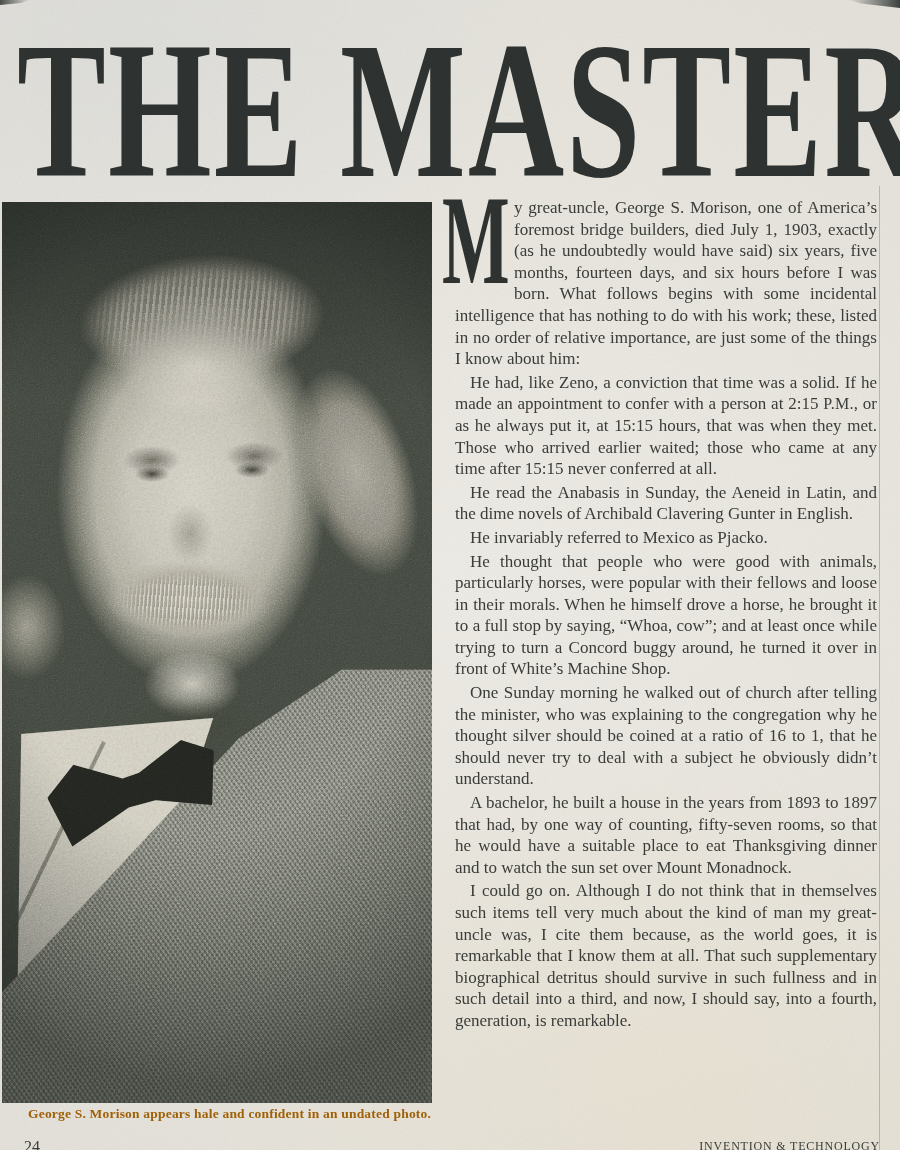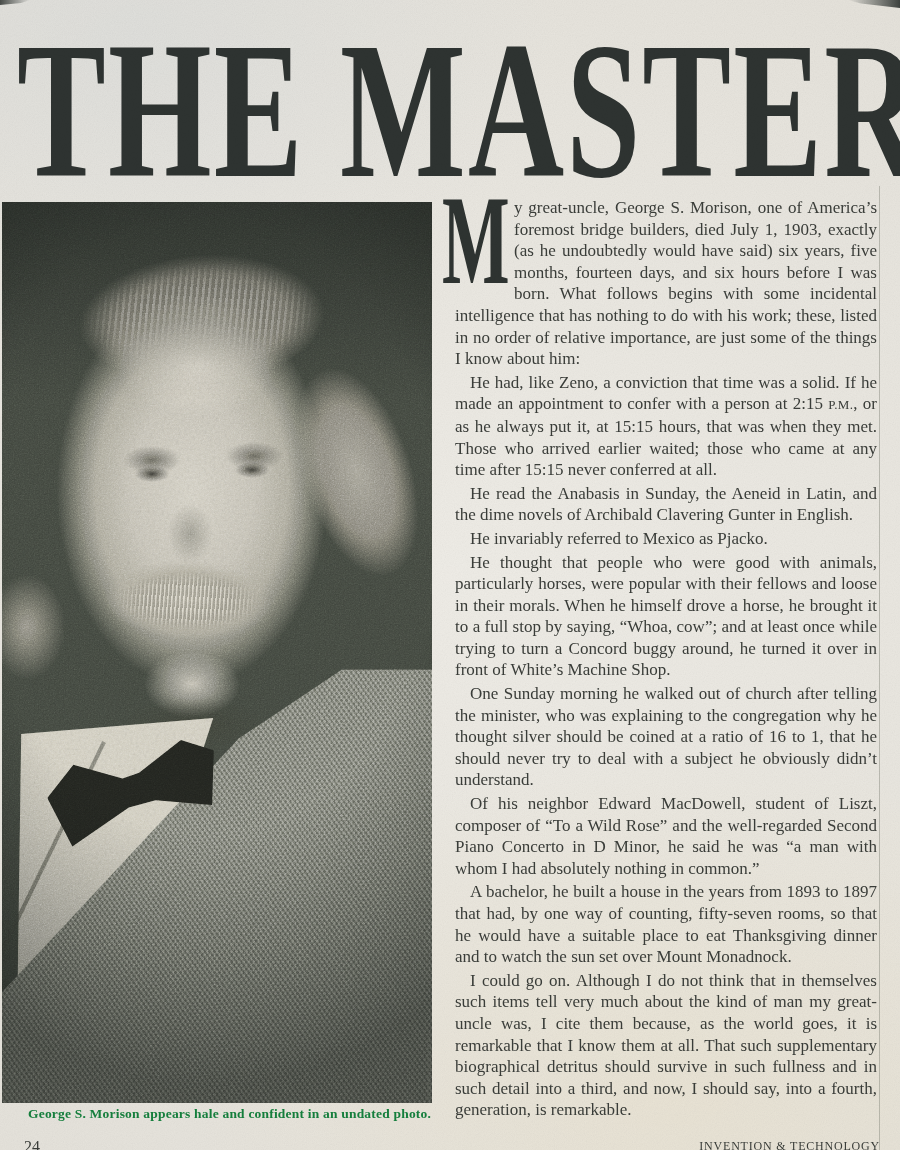--- a/index.html
+++ b/index.html
@@ -98,36 +98,36 @@
   .ph-grain{left:0;top:0;mix-blend-mode:overlay;opacity:.6;}
   .ph-grain2{left:0;top:0;mix-blend-mode:multiply;opacity:.22;}
 
   .photo-credit{
     position:absolute;left:426px;top:1028px;height:72px;
     writing-mode:vertical-rl;transform:rotate(180deg);
     font-family:"Liberation Sans", sans-serif;
     font-size:5.5px;letter-spacing:1px;color:#5d6058;white-space:nowrap;}
 
   .caption{position:absolute;left:28px;top:1106px;width:420px;
-    font-weight:bold;font-size:13.5px;letter-spacing:.2px;color:#15803d;}
+    font-weight:bold;font-size:13.5px;letter-spacing:.2px;color:#a16207;}
 
   .page-num{position:absolute;left:24px;top:1138px;font-size:16px;color:#3a3d39;}
   .footer-mag{position:absolute;right:20px;top:1139px;font-size:12px;
     letter-spacing:.8px;color:#3a3d39;}
 
   
   .column{position:absolute;left:455px;top:197px;width:422px;
     text-align:justify;font-size:17px;line-height:21.6px;color:#3a3d39;}
   .column p{margin:0 0 2px 0;text-indent:15px;}
   .column p.first{text-indent:0;}
   .dropcap{float:left;width:64px;height:105px;margin:2px 8px 0 -13px;
     font-weight:bold;font-size:128px;line-height:.65;color:#2e3331;
     transform:scaleX(0.56);transform-origin:left top;}
   .it{}
-  .sc{font-size:13px;letter-spacing:.3px;}
+  .sc{font-size:16px;letter-spacing:.3px;}
 </style>
 </head>
 <body>
 
 <div class="page">
 
   <div class="paper-tone"></div>
 
   <div class="corner-tl"></div>
   <div class="corner-tr"></div>
@@ -180,21 +180,20 @@
 
   <div class="caption">George S. Morison appears hale and confident in an undated photo.</div>
 
   <div class="column">
       <p class="first"><span class="dropcap">M</span><span>y great-uncle, George S. Morison, one of America’s foremost bridge builders, died July 1, 1903, exactly (as he undoubtedly would have said) six years, five months, fourteen days, and six hours before I was born. What follows begins with some incidental intelligence that has nothing to do with his work; these, listed in no order of relative importance, are just some of the things I know about him:</span></p>
       <p><span>He had, like Zeno, a conviction that time was a solid. If he made an appointment to confer with a person at 2:15 </span><span class="sc">P.M.</span><span>, or as he always put it, at 15:15 hours, that was when they met. Those who arrived earlier waited; those who came at any time after 15:15 never conferred at all.</span></p>
       <p><span>He read the </span><span class="it">Anabasis</span><span> in Sunday, the </span><span class="it">Aeneid</span><span> in Latin, and the dime novels of Archibald Clavering Gunter in English.</span></p>
       <p><span>He invariably referred to Mexico as Pjacko.</span></p>
       <p><span>He thought that people who were good with animals, particularly horses, were popular with their fellows and loose in their morals. When he himself drove a horse, he brought it to a full stop by saying, “Whoa, cow”; and at least once while trying to turn a Concord buggy around, he turned it over in front of White’s Machine Shop.</span></p>
       <p><span>One Sunday morning he walked out of church after telling the minister, who was explaining to the congregation why he thought silver should be coined at a ratio of 16 to 1, that he should never try to deal with a subject he obviously didn’t understand.</span></p>
-      <p><span>Of his neighbor Edward MacDowell, student of Liszt, composer of “To a Wild Rose” and the well-regarded Second Piano Concerto in D Minor, he said he was “a man with whom I had absolutely nothing in common.”</span></p>
       <p><span>A bachelor, he built a house in the years from 1893 to 1897 that had, by one way of counting, fifty-seven rooms, so that he would have a suitable place to eat Thanksgiving dinner and to watch the sun set over Mount Monadnock.</span></p>
       <p><span>I could go on. Although I do not think that in themselves such items tell very much about the kind of man my great-uncle was, I cite them because, as the world goes, it is remarkable that I know them at all. That such supplementary biographical detritus should survive in such fullness and in such detail into a third, and now, I should say, into a fourth, generation, is remarkable.</span></p>
     </div>
 
   <div class="page-num">24</div>
   <div class="footer-mag">INVENTION &amp; TECHNOLOGY</div>
 
   <svg class="grain-svg" width="900" height="1150">
     <filter id="grainP">
         <feTurbulence type="fractalNoise" baseFrequency="0.9" numOctaves="2" stitchTiles="stitch"></feTurbulence>

